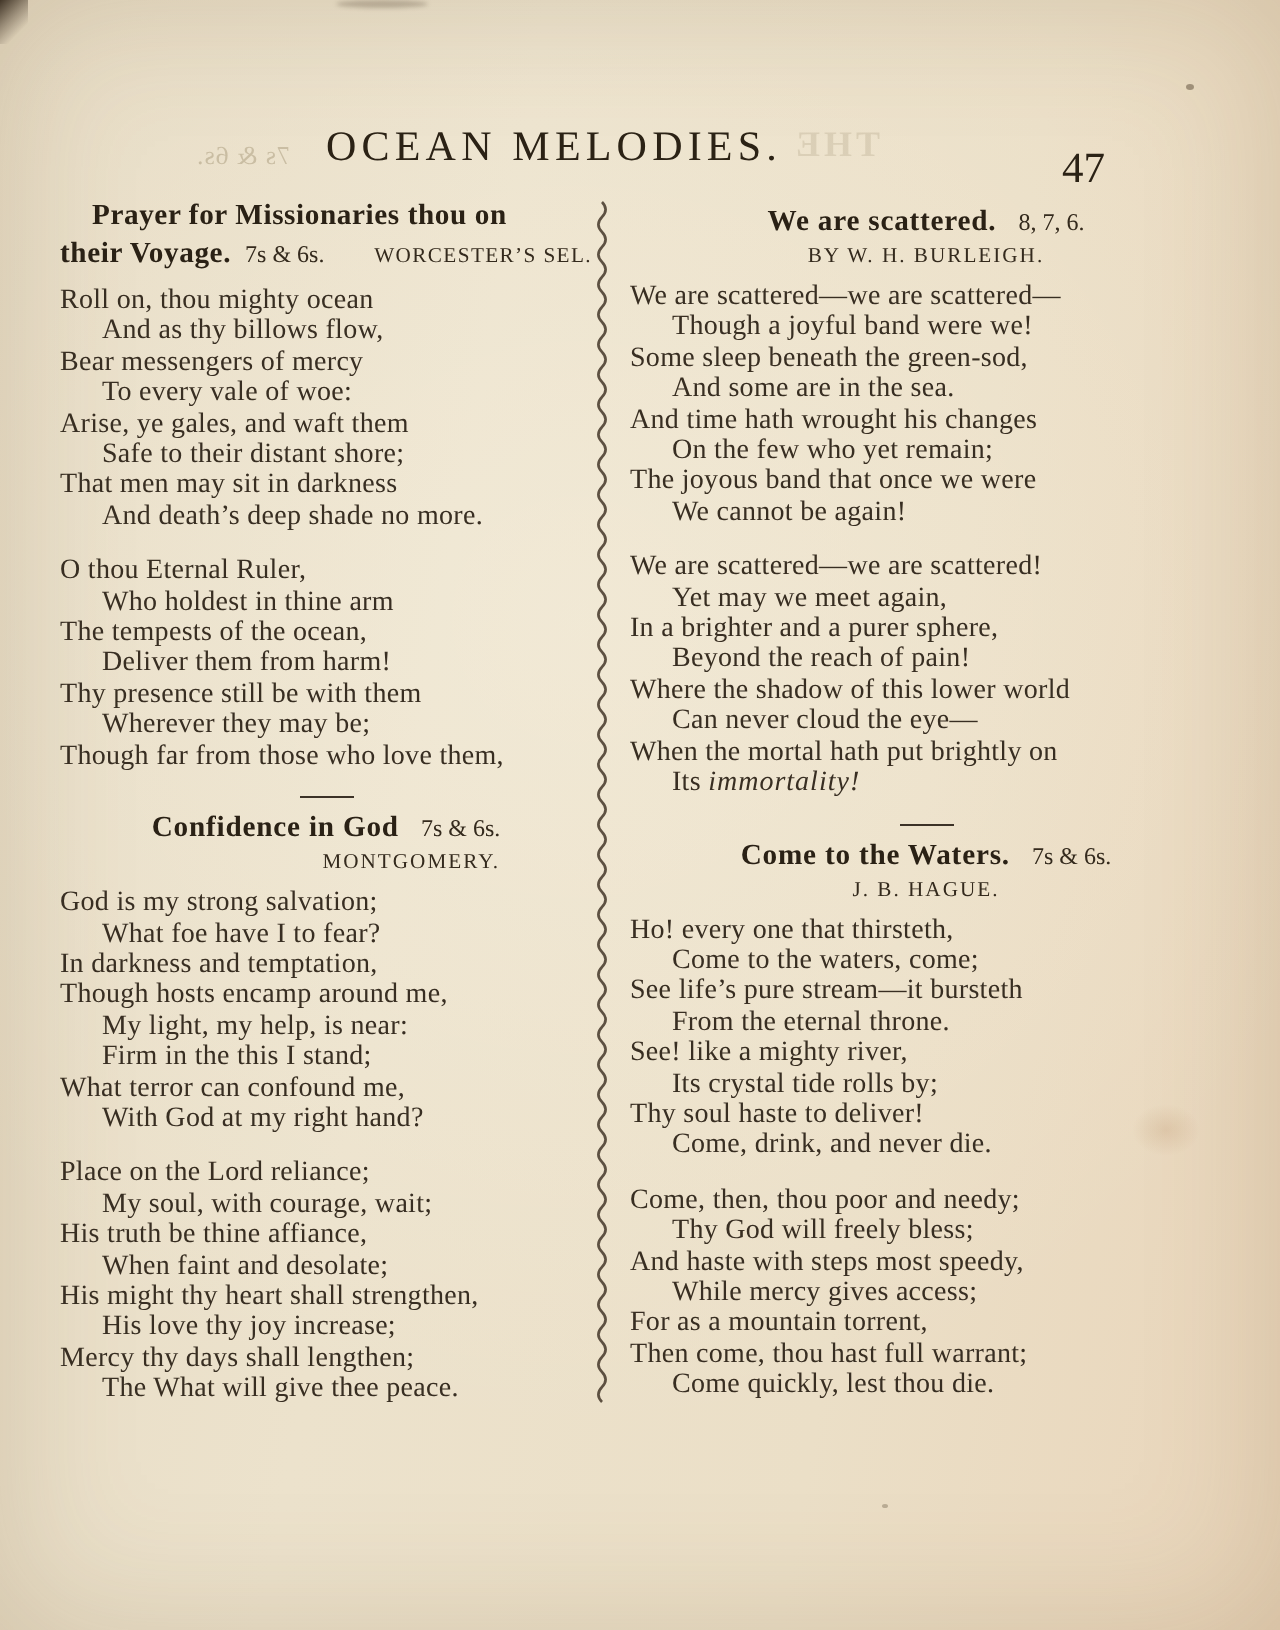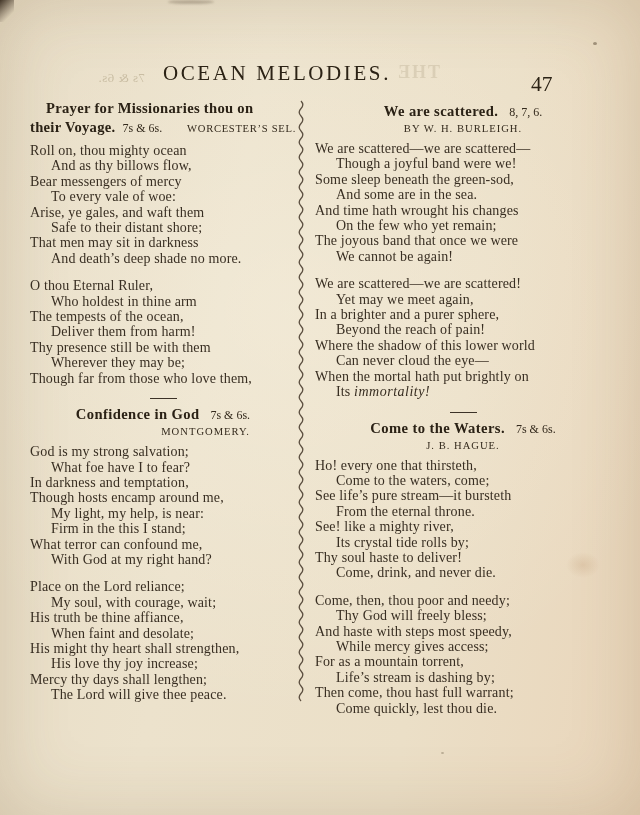--- a/index.html
+++ b/index.html
@@ -124,21 +124,21 @@
           <div class="vline ind">With God at my right hand?</div>
         </div>
         <div class="stanza">
           <div class="vline">Place on the Lord reliance;</div>
           <div class="vline ind">My soul, with courage, wait;</div>
           <div class="vline">His truth be thine affiance,</div>
           <div class="vline ind">When faint and desolate;</div>
           <div class="vline">His might thy heart shall strengthen,</div>
           <div class="vline ind">His love thy joy increase;</div>
           <div class="vline">Mercy thy days shall lengthen;</div>
-          <div class="vline ind">The Lord will give thee peace.</div>
+          <div class="vline ind">The What will give thee peace.</div>
         </div>
       </div>
   </div>
 </div>
 
 <div class="col col-right">
   <div class="hymn">
     <div class="h-center">
       <span class="t">We are scattered.</span>
       <span class="meter">8, 7, 6.</span>
@@ -186,19 +186,18 @@
           <div class="vline ind">Its crystal tide rolls by;</div>
           <div class="vline">Thy soul haste to deliver!</div>
           <div class="vline ind">Come, drink, and never die.</div>
         </div>
         <div class="stanza">
           <div class="vline">Come, then, thou poor and needy;</div>
           <div class="vline ind">Thy God will freely bless;</div>
           <div class="vline">And haste with steps most speedy,</div>
           <div class="vline ind">While mercy gives access;</div>
           <div class="vline">For as a mountain torrent,</div>
-          <div class="vline ind">Life’s stream is dashing by;</div>
           <div class="vline">Then come, thou hast full warrant;</div>
           <div class="vline ind">Come quickly, lest thou die.</div>
         </div>
       </div>
   </div>
 </div>
 
 </body></html>

